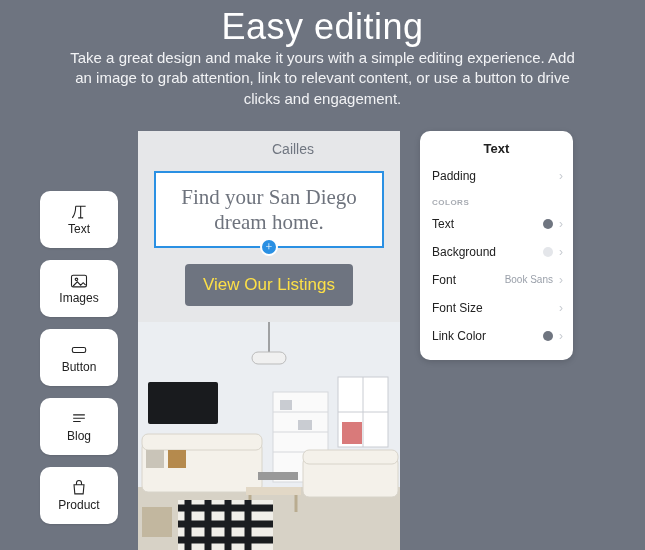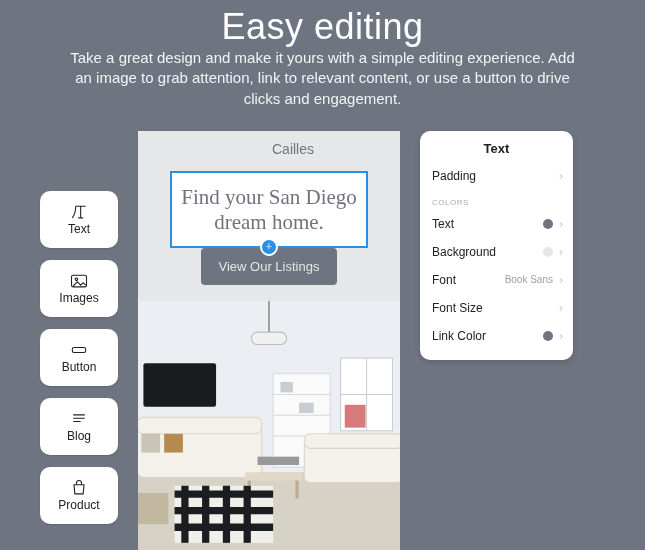--- a/index.html
+++ b/index.html
@@ -37,21 +37,21 @@
 .preview {
   flex: 0 0 262px;
   background: #e6e7e9;
   display: flex; flex-direction: column; align-items: center;
   padding-top: 10px;
   height: 430px;
   position: relative;
 }
 .brand { color: #707680; font-size: 14px; margin-bottom: 14px; margin-left: 48px; }
 .selected-box {
-  width: 198px;
+  width: 230px;
   border: 2px solid #2a90e3;
   background: #fff;
   padding: 12px 6px;
   text-align: center;
   color: #6e737d;
   font-size: 21px;
   line-height: 1.18;
   font-family: "Times New Roman", serif;
   position: relative;
 }
@@ -60,24 +60,24 @@
   bottom: -10px; left: 50%;
   transform: translateX(-50%);
   width: 18px; height: 18px;
   background: #2a90e3;
   border: 2px solid #fff;
   border-radius: 50%;
   display: flex; align-items: center; justify-content: center;
   color: #fff; font-size: 12px; line-height: 1;
 }
 .cta-btn {
-  margin-top: 0;
+  margin-top: 16px;
   background: #6e7480;
-  color: #e5e5e5;
-  font-size: 13px;
+  color: #fde047;
+  font-size: 17px;
   padding: 11px 18px;
   border-radius: 4px;
   border: none;
 }
 .room {
   margin-top: 16px;
   width: 262px;
   height: 250px;
   position: relative;
   flex: 1;
@@ -88,21 +88,21 @@
 .panel {
   flex: 0 0 153px;
   background: #fff;
   color: #222;
   border-radius: 10px;
   box-shadow: 0 2px 6px rgba(0,0,0,.15);
   padding: 10px 0;
   font-size: 12px;
 }
 .panel-title { text-align: center; font-weight: 600; font-size: 13px; margin-bottom: 6px; }
-.section-label { color: #a8acb3; font-size: 8px; letter-spacing: .5px; text-transform: uppercase; padding: 8px 12px 3px; }
+.section-label { color: #a8acb3; font-size: 8px; letter-spacing: .5px; text-transform: uppercase; padding: 8px 12px 3px; font-weight: bold; }
 .row {
   display: flex; align-items: center; justify-content: space-between;
   padding: 7px 10px 7px 12px;
   font-size: 12px;
   cursor: pointer;
   text-align: right;
 }
 .row .val { color: #9aa0aa; font-size: 10px; margin-right: 4px; }
 .chev { color: #c7cbd1; font-size: 12px; margin-left: 2px; }
 .swatch { width: 10px; height: 10px; border-radius: 50%; display: inline-block; margin-right: 4px; }

